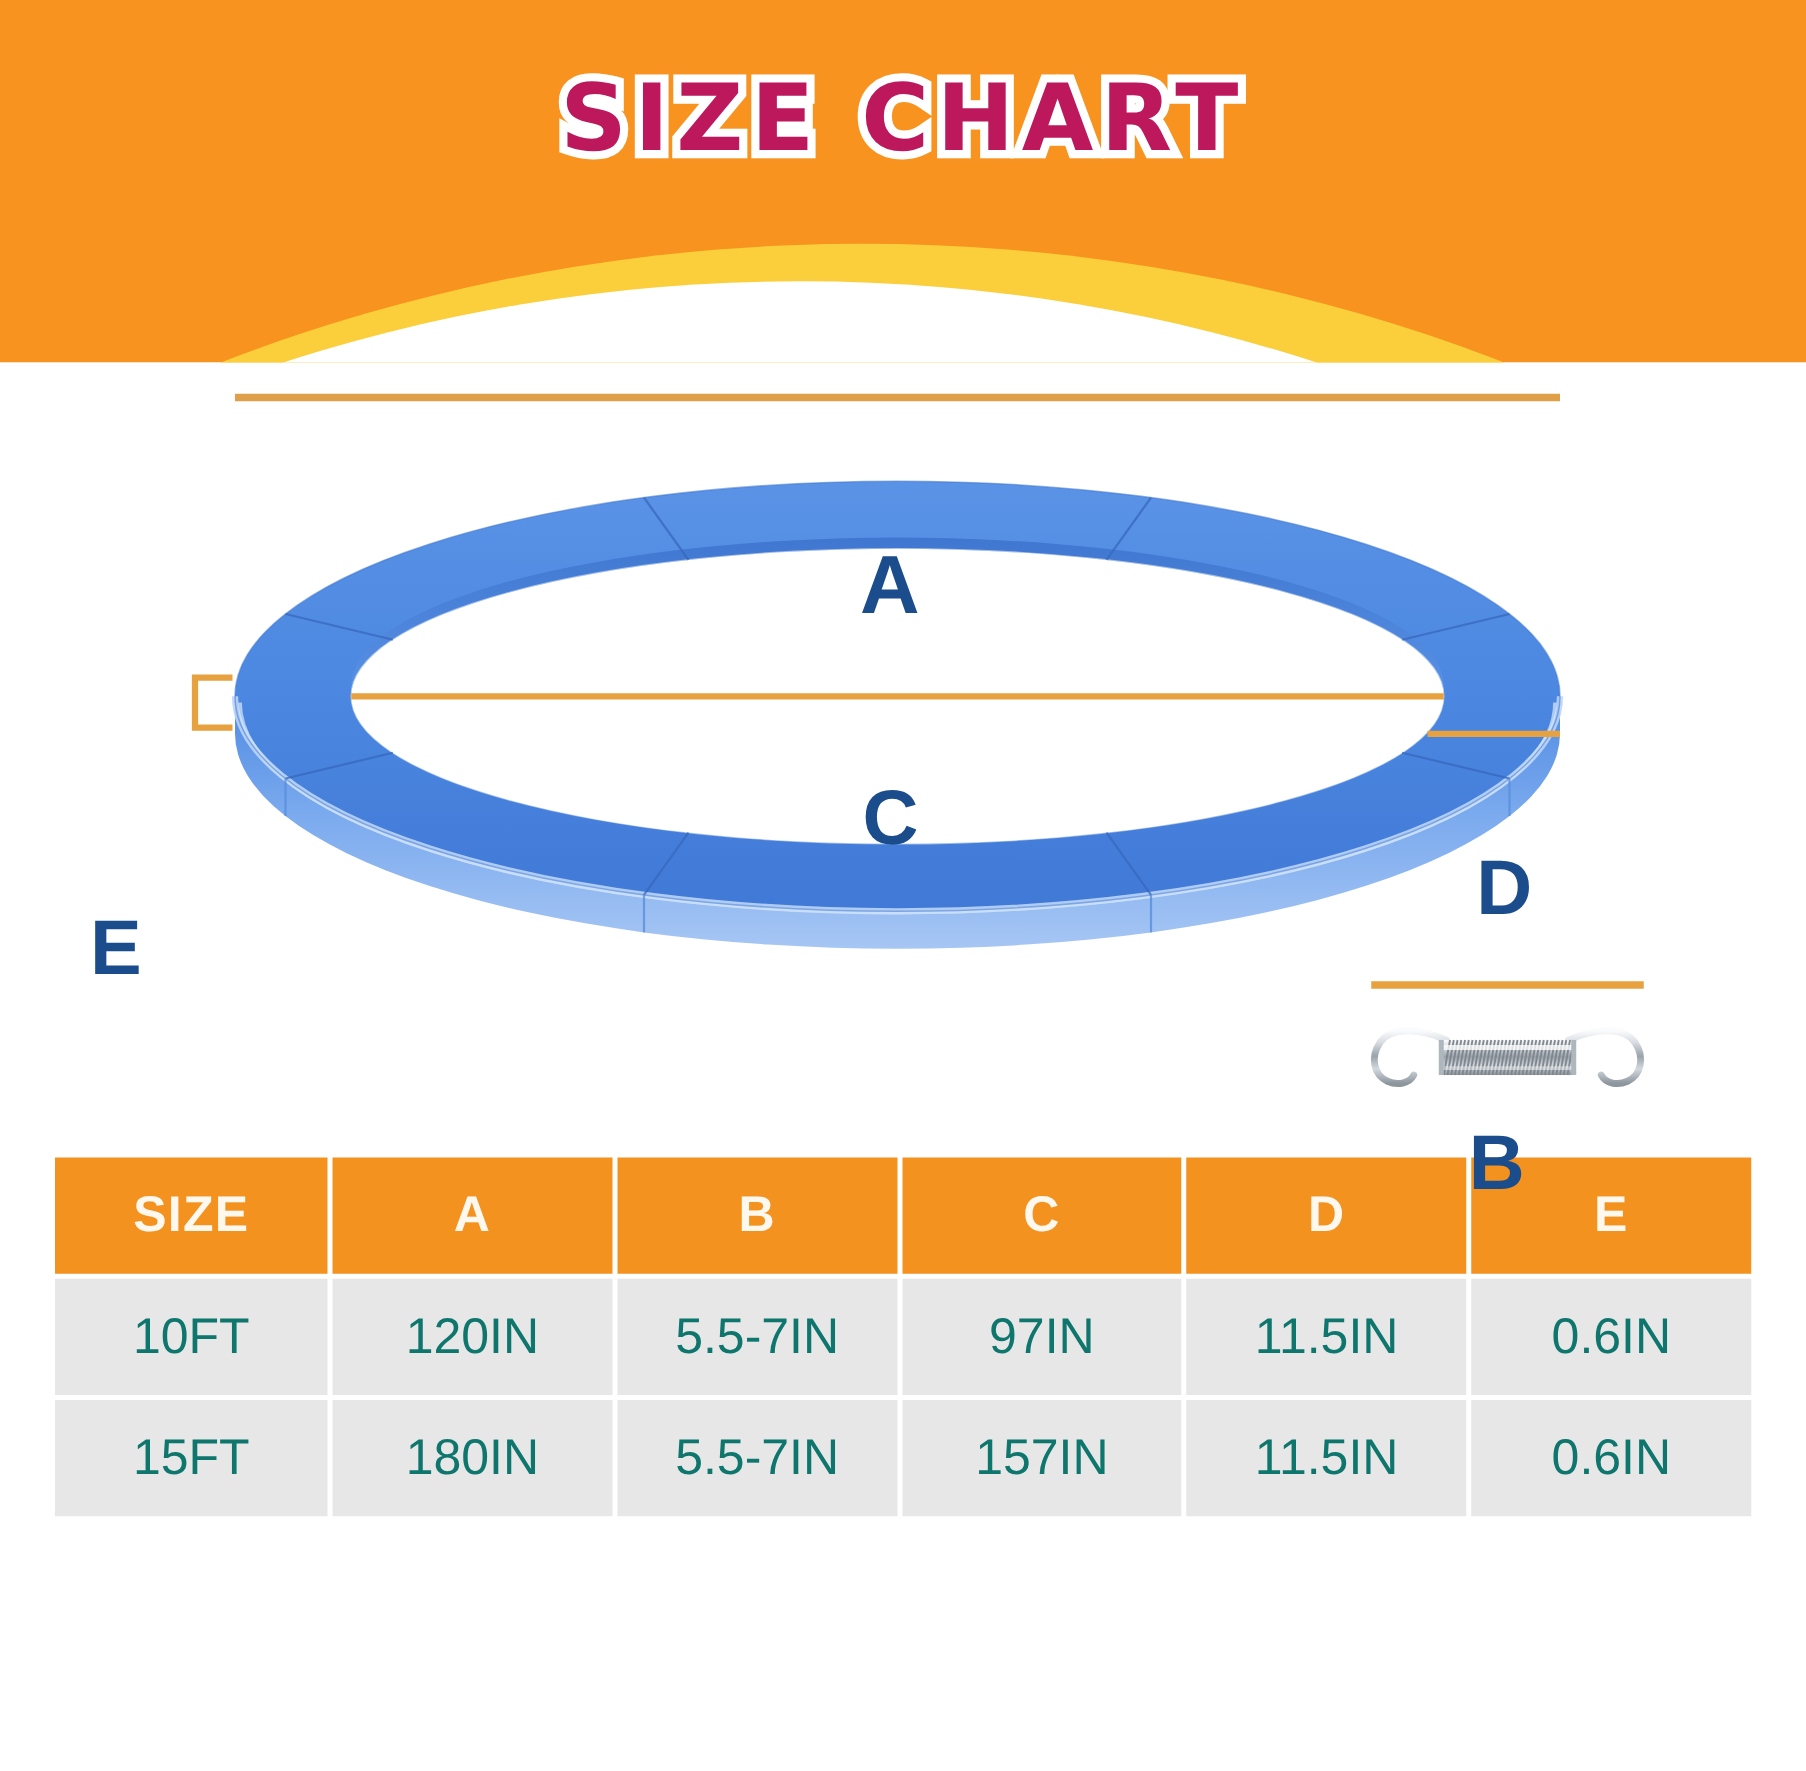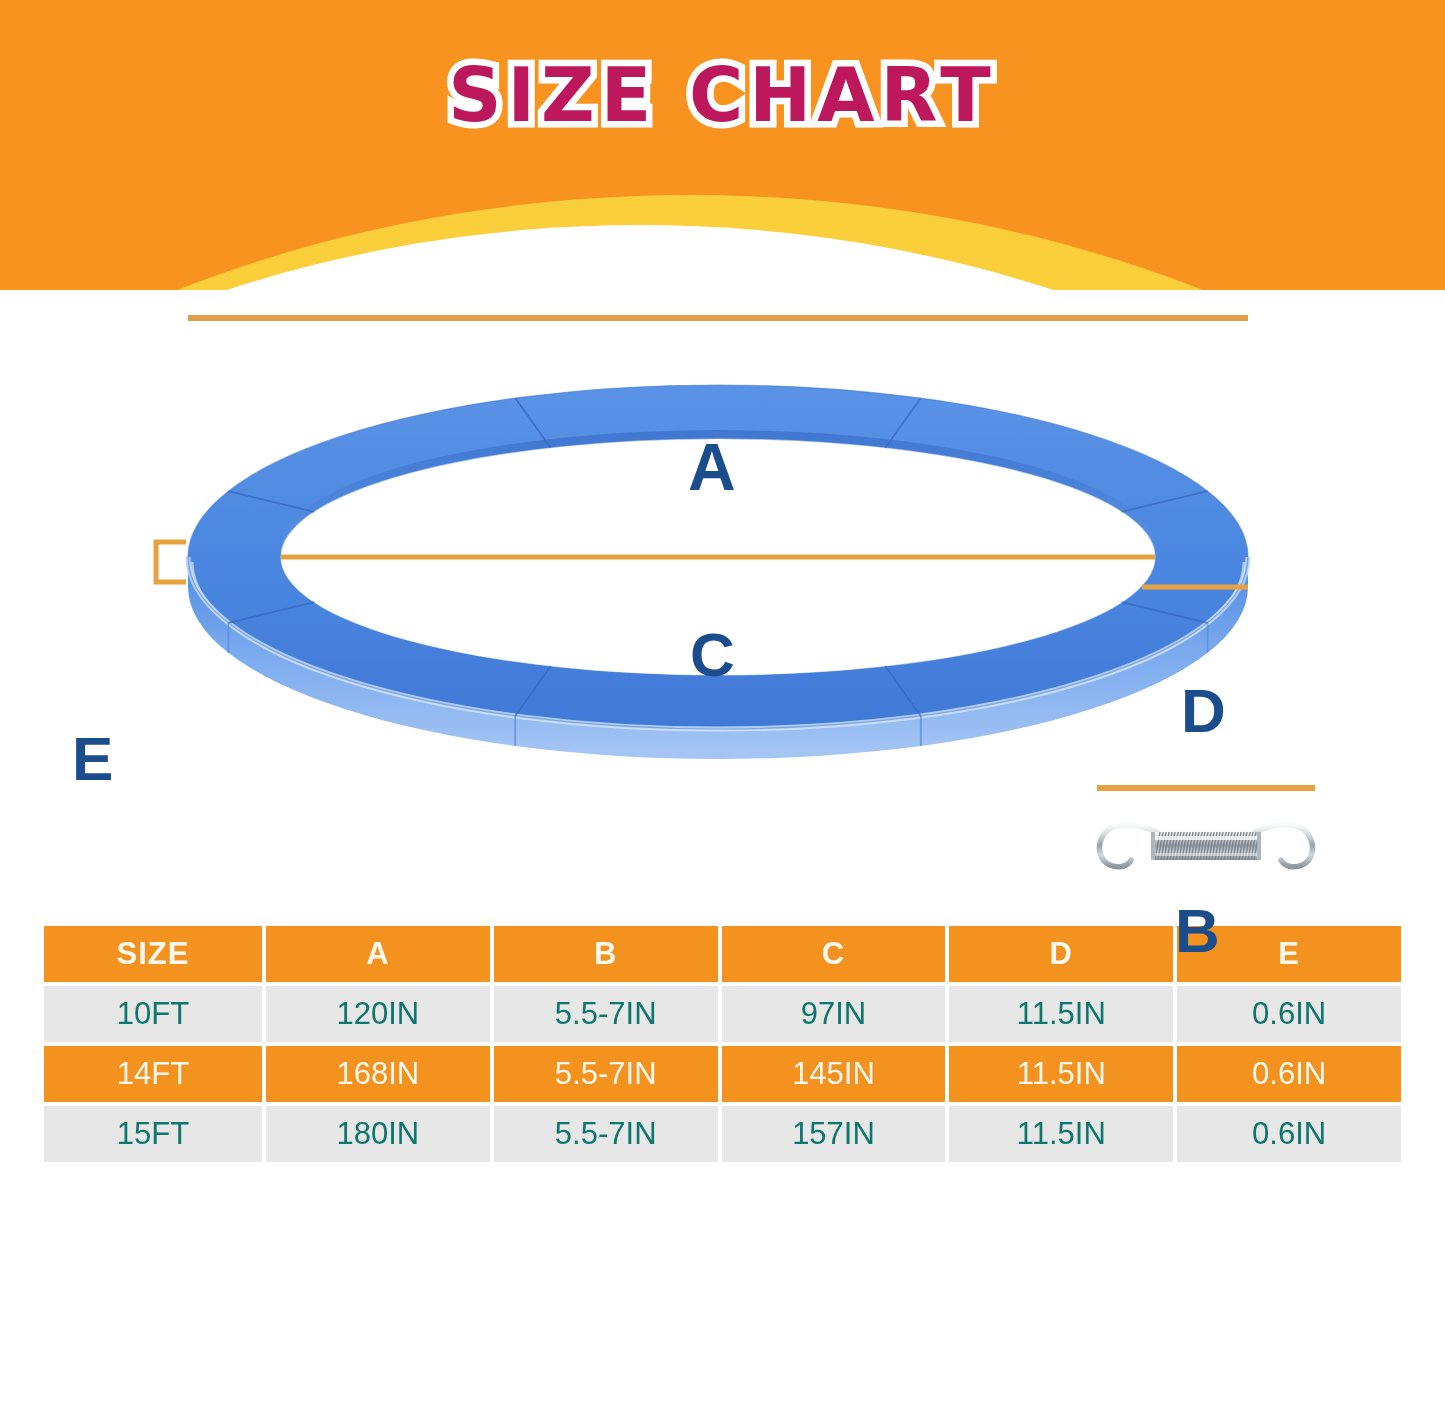--- a/index.html
+++ b/index.html
@@ -67,24 +67,24 @@
   #sizetable {
     position: absolute;
     left: 40px;
     top: 922px;
     width: 1365px;
     border-collapse: separate;
     border-spacing: 4px 4px;
     table-layout: fixed;
   }
   #sizetable td, #sizetable th {
-    height: 56px;
+    height: 93px;
     text-align: center;
     vertical-align: middle;
-    font-size: 31px;
+    font-size: 40px;
     padding: 0;
     font-weight: normal;
   }
   #sizetable th {
     background: #F4921F;
     color: #FFF8EE;
     font-weight: bold;
     letter-spacing: 1px;
   }
   tr.row-gray td {
@@ -289,28 +289,20 @@
   </thead>
   <tbody>
     <tr class="row-gray">
       <td>10FT</td>
       <td>120IN</td>
       <td>5.5-7IN</td>
       <td>97IN</td>
       <td>11.5IN</td>
       <td>0.6IN</td>
     </tr>
-    <tr class="row-orange">
-      <td>14FT</td>
-      <td>168IN</td>
-      <td>5.5-7IN</td>
-      <td>145IN</td>
-      <td>11.5IN</td>
-      <td>0.6IN</td>
-    </tr>
     <tr class="row-gray">
       <td>15FT</td>
       <td>180IN</td>
       <td>5.5-7IN</td>
       <td>157IN</td>
       <td>11.5IN</td>
       <td>0.6IN</td>
     </tr>
   </tbody>
 </table>

